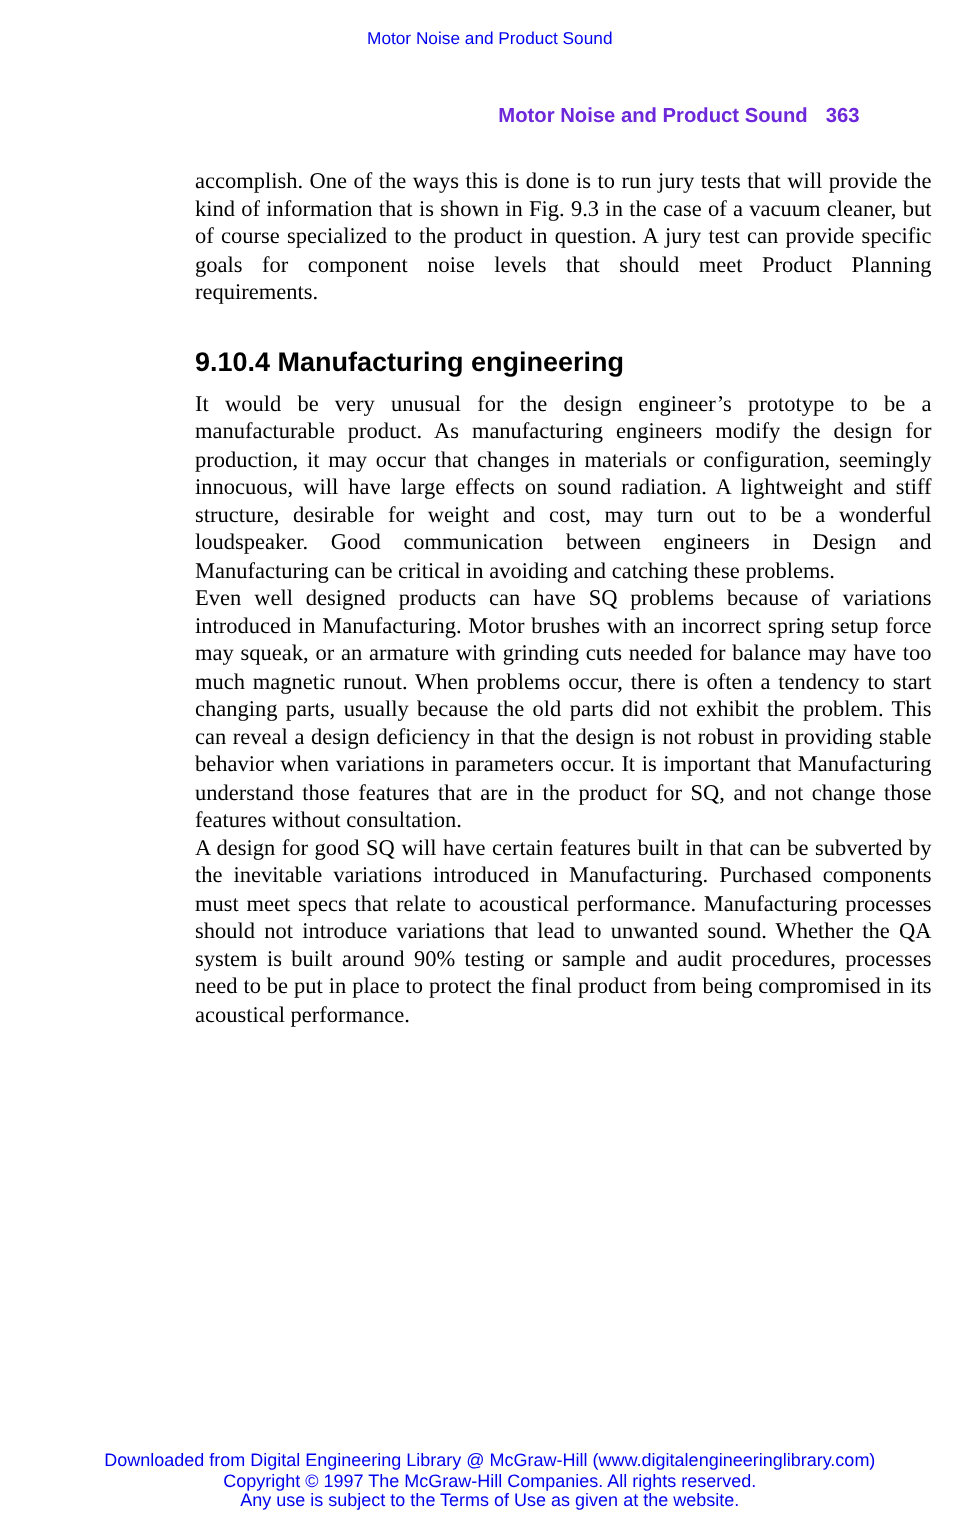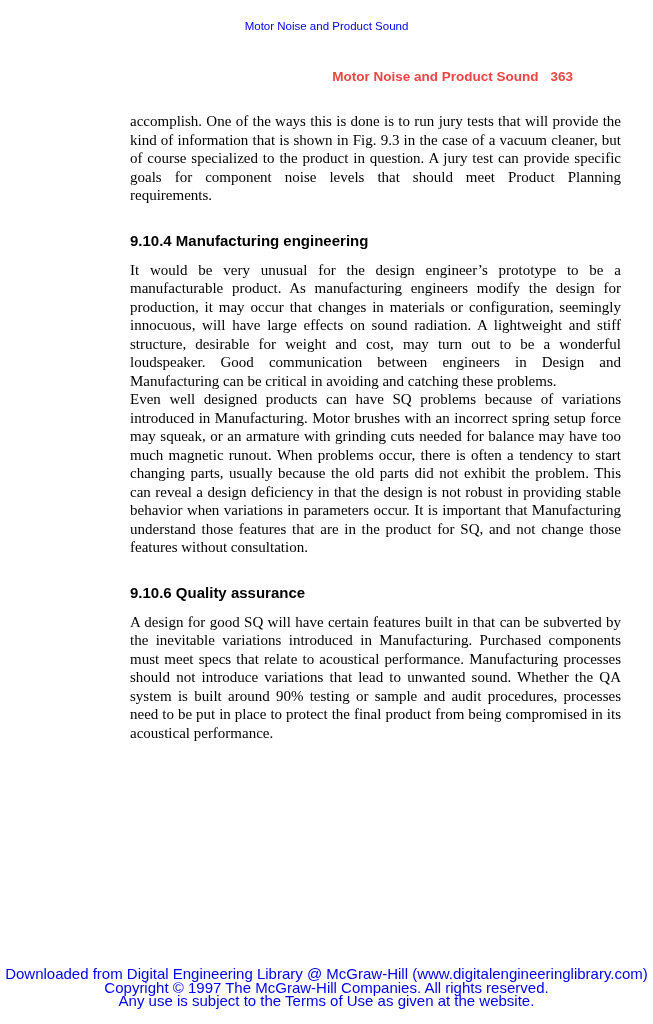--- a/index.html
+++ b/index.html
@@ -27,21 +27,21 @@
   }
   .page-header {
     position: absolute;
     top: 69px;
     left: 82px;
     width: 491px;
     text-align: right;
     font-family: "Liberation Sans", sans-serif;
     font-weight: bold;
     font-size: 13.5px;
-    color: #ef4444;
+    color: #6d28d9;
   }
   .page-header .pagenum {
     margin-left: 12px;
   }
   .content {
     position: absolute;
     top: 112px;
     left: 82px;
     width: 491px;
     font-family: "Liberation Serif", serif;
@@ -49,33 +49,33 @@
     line-height: 18.5px;
     text-align: justify;
     margin-left: 48px;
   }
   .content p {
     margin: 0;
   }
   .content h2 {
     font-family: "Liberation Sans", sans-serif;
     font-weight: bold;
-    font-size: 15px;
+    font-size: 18px;
     line-height: 18px;
     text-align: left;
     margin: 27px 0 11px 0;
   }
   .footer {
     position: absolute;
     top: 967px;
     left: 0;
     width: 100%;
     text-align: center;
     font-family: "Liberation Sans", sans-serif;
-    font-size: 15px;
+    font-size: 12px;
     line-height: 13.5px;
     color: #0000ee;
   }
 </style>
 </head>
 <body>
 
 <div class="page">
 
   <div class="running-head">Motor Noise and Product Sound</div>
@@ -86,21 +86,20 @@
 
   <div class="content">
 
     <p>accomplish. One of the ways this is done is to run jury tests that will provide the kind of information that is shown in Fig. 9.3 in the case of a vacuum cleaner, but of course specialized to the product in question. A jury test can provide specific goals for component noise levels that should meet Product Planning requirements.</p>
 
     <h2>9.10.4 Manufacturing engineering</h2>
     <p>It would be very unusual for the design engineer’s prototype to be a manufacturable product. As manufacturing engineers modify the design for production, it may occur that changes in materials or configuration, seemingly innocuous, will have large effects on sound radiation. A lightweight and stiff structure, desirable for weight and cost, may turn out to be a wonderful loudspeaker. Good communication between engineers in Design and Manufacturing can be critical in avoiding and catching these problems.</p>
 
     <p>Even well designed products can have SQ problems because of variations introduced in Manufacturing. Motor brushes with an incorrect spring setup force may squeak, or an armature with grinding cuts needed for balance may have too much magnetic runout. When problems occur, there is often a tendency to start changing parts, usually because the old parts did not exhibit the problem. This can reveal a design deficiency in that the design is not robust in providing stable behavior when variations in parameters occur. It is important that Manufacturing understand those features that are in the product for SQ, and not change those features without consultation.</p>
 
-    <h2>9.10.6 Quality assurance</h2>
     <p>A design for good SQ will have certain features built in that can be subverted by the inevitable variations introduced in Manufacturing. Purchased components must meet specs that relate to acoustical performance. Manufacturing processes should not introduce variations that lead to unwanted sound. Whether the QA system is built around 90% testing or sample and audit procedures, processes need to be put in place to protect the final product from being compromised in its acoustical performance.</p>
 
   </div>
 
   <div class="footer">
     <div>Downloaded from Digital Engineering Library @ McGraw-Hill (www.digitalengineeringlibrary.com)</div>
     <div>Copyright © 1997 The McGraw-Hill Companies. All rights reserved.</div>
     <div>Any use is subject to the Terms of Use as given at the website.</div>
   </div>
 

